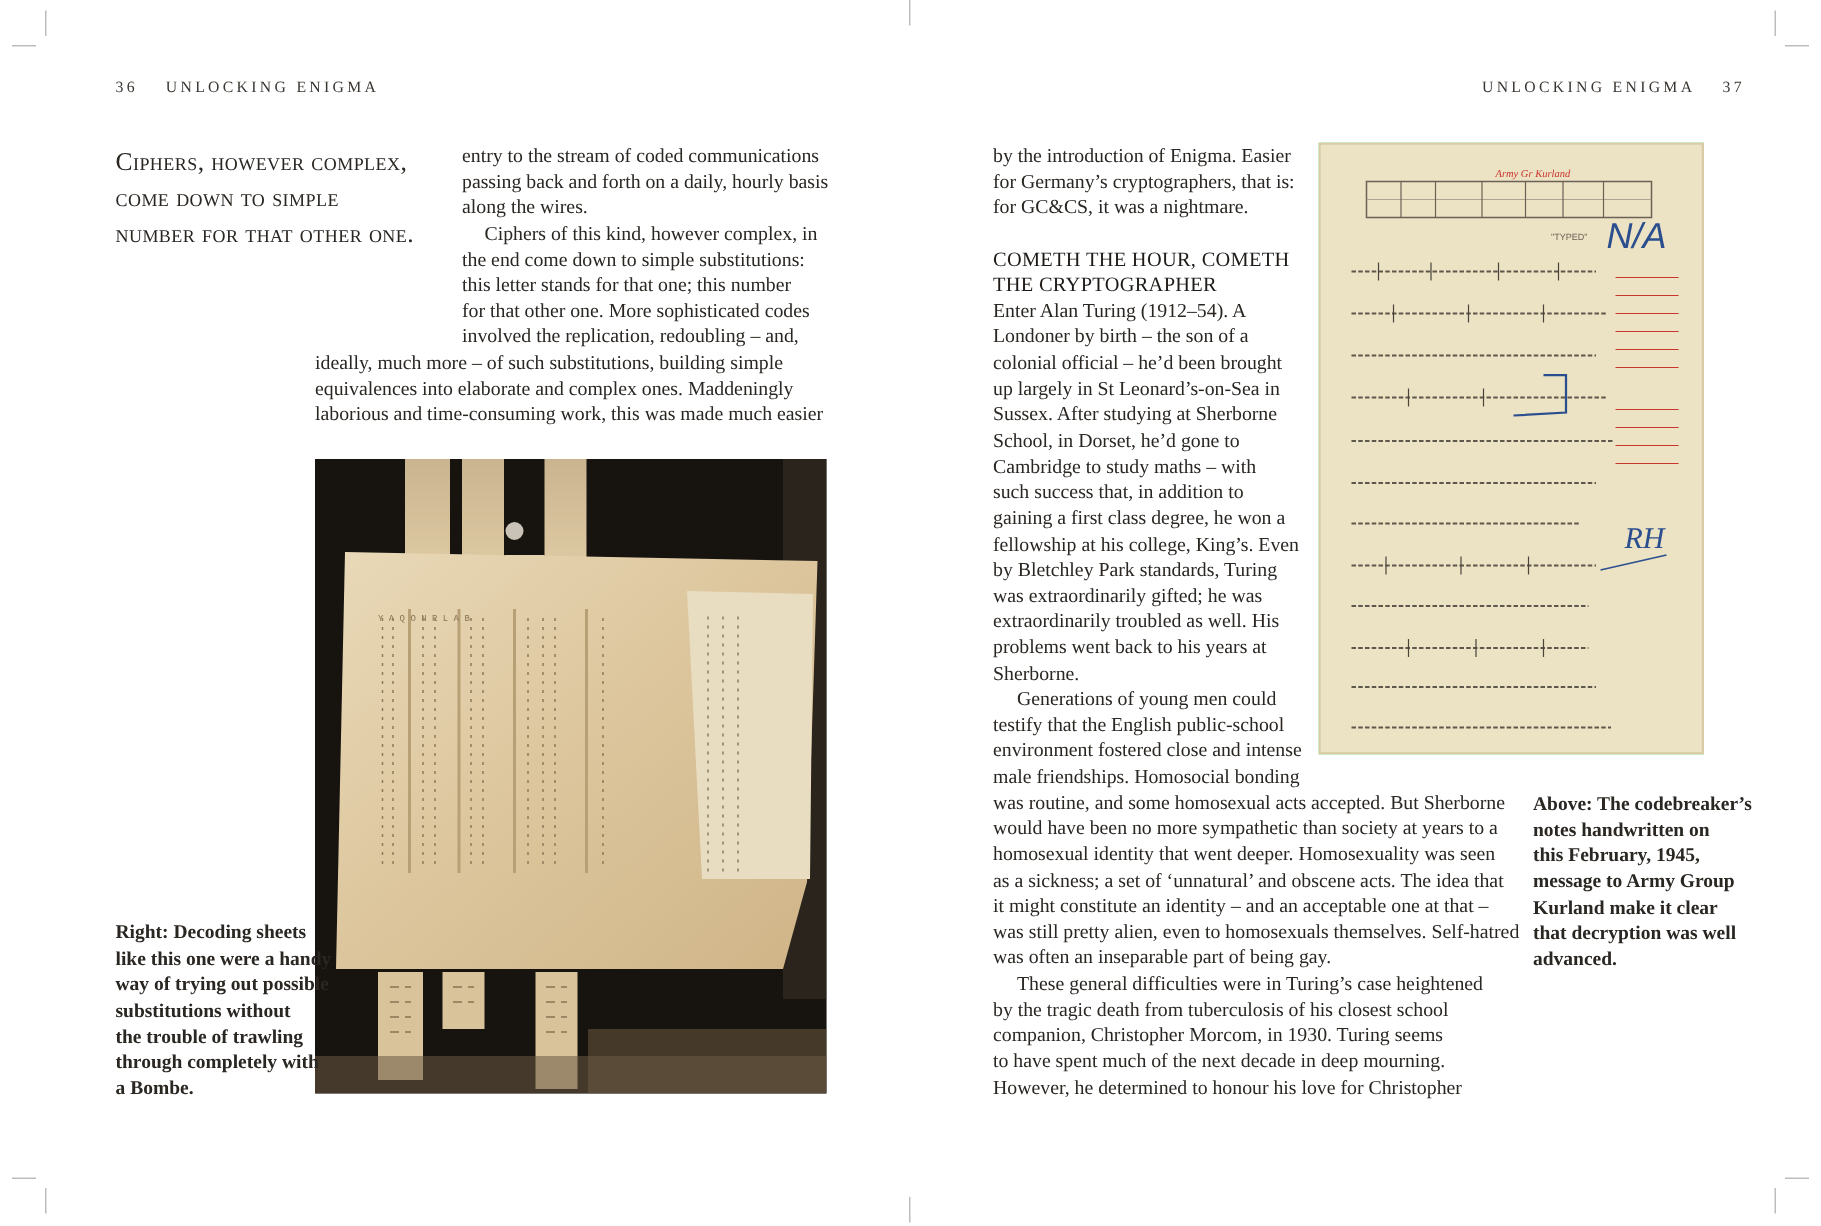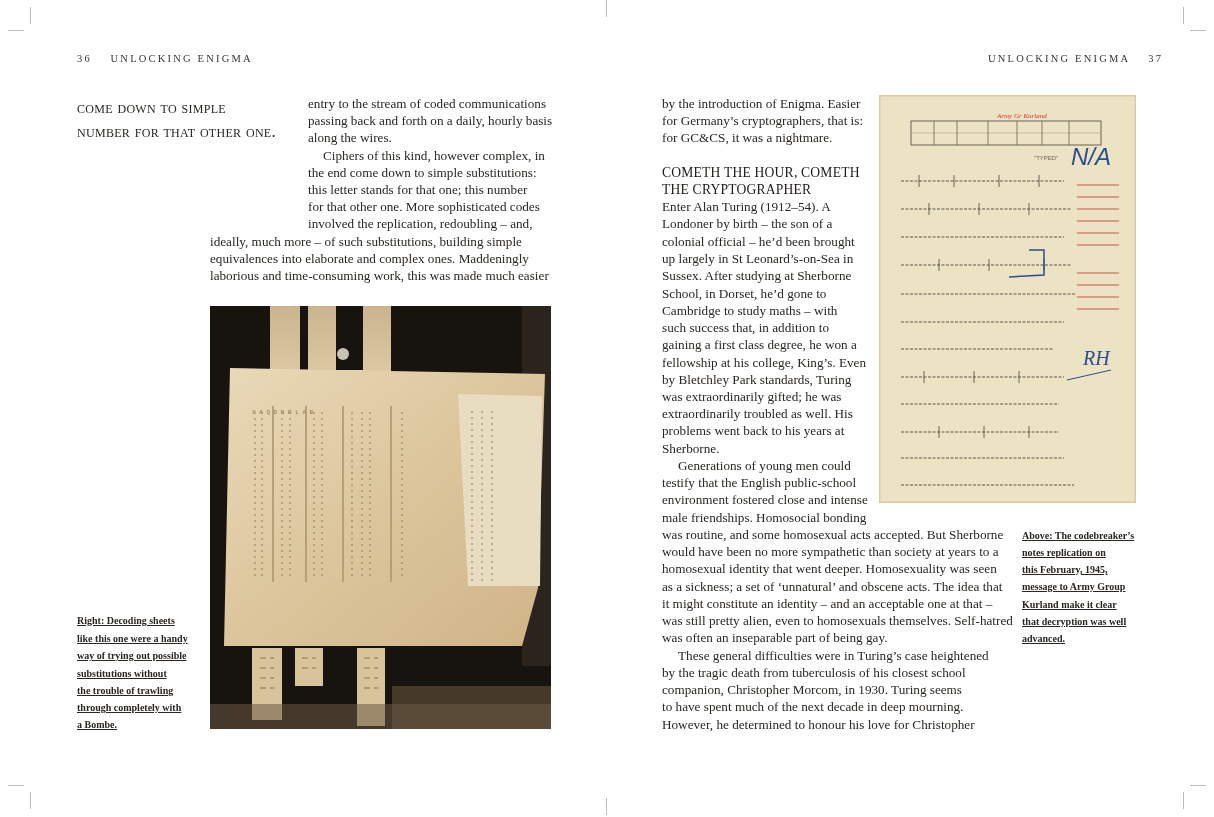--- a/index.html
+++ b/index.html
@@ -5,21 +5,21 @@
   html, body { margin:0; padding:0; background:#ffffff; }
   body { width:1214px; height:817px; position:relative; overflow:hidden;
          font-family:"Liberation Serif","DejaVu Serif",serif; color:#2a2622; }
   .crop { position:absolute; background:#bdbdbd; }
   .running { position:absolute; top:53px; font-size:10.5px; letter-spacing:2.2px; color:#3a3530; white-space:nowrap; }
   .lead { position:absolute; left:77px; top:96px; width:215px; font-variant:small-caps;
           font-size:17px; line-height:24.2px; color:#2a2622; letter-spacing:0.3px; }
   .lead .l { display:block; white-space:nowrap; }
   .line { position:absolute; font-size:13.2px; line-height:17.2px; white-space:nowrap; color:#2a2622; }
   .head { position:absolute; font-size:13.6px; line-height:17.2px; white-space:nowrap; color:#1e1a17; letter-spacing:0.2px; }
-  .caption { position:absolute; font-size:10px; line-height:17.3px; font-weight:bold; color:#2a2622; white-space:nowrap;text-decoration:underline; }
+  .caption { position:absolute; font-size:13px; line-height:17.3px; font-weight:bold; color:#2a2622; white-space:nowrap; }
   .photo-left { position:absolute; left:210px; top:306px; width:341px; height:423px; background:#1a1714; overflow:hidden; }
   .photo-right { position:absolute; left:879px; top:95px; width:257px; height:408px; background:#86efac; overflow:hidden; }
 </style>
 </head>
 <body>
 
 <div class="crop" style="left:30px;top:7px;width:1px;height:17px;"></div>
 <div class="crop" style="left:8px;top:30px;width:16px;height:1px;"></div>
 <div class="crop" style="left:606px;top:0px;width:1px;height:17px;"></div>
 <div class="crop" style="left:1183px;top:7px;width:1px;height:17px;"></div>
@@ -31,20 +31,21 @@
 <div class="crop" style="left:1183px;top:792px;width:1px;height:17px;"></div>
 
 <div>
   <div class="running" style="left:77px;">
     <span>36</span>
     <span style="display:inline-block;width:9px;"></span>
     <span>UNLOCKING ENIGMA</span>
   </div>
 
   <div class="lead">
+    <span class="l">Ciphers, however complex,</span>
     <span class="l">come down to simple</span>
     <span class="l">number for that other one.</span>
   </div>
 
   <div>
     <div class="line" style="left:308px;top:95px;">entry to the stream of coded communications</div>
     <div class="line" style="left:308px;top:112px;">passing back and forth on a daily, hourly basis</div>
     <div class="line" style="left:308px;top:129px;">along the wires.</div>
     <div class="line" style="left:323px;top:147px;">Ciphers of this kind, however complex, in</div>
     <div class="line" style="left:308px;top:164px;">the end come down to simple substitutions:</div>
@@ -256,20 +257,20 @@
       </g>
 
       <path d="M150 155 L165 155 L165 180 L130 182" stroke="#2b4f8e" stroke-width="1.5" fill="none"></path>
       <text x="204" y="270" font-family="Liberation Serif, serif" font-size="20" fill="#2b4f8e" font-style="italic">RH</text>
       <line x1="188" y1="285" x2="232" y2="275" stroke="#2b4f8e" stroke-width="1"></line>
     </svg>
   </div>
 
   <div>
     <div class="caption" style="left:1022px;top:527px;">Above: The codebreaker’s</div>
-    <div class="caption" style="left:1022px;top:544px;">notes replication on</div>
+    <div class="caption" style="left:1022px;top:544px;">notes handwritten on</div>
     <div class="caption" style="left:1022px;top:561px;">this February, 1945,</div>
     <div class="caption" style="left:1022px;top:578px;">message to Army Group</div>
     <div class="caption" style="left:1022px;top:596px;">Kurland make it clear</div>
     <div class="caption" style="left:1022px;top:613px;">that decryption was well</div>
     <div class="caption" style="left:1022px;top:630px;">advanced.</div>
   </div>
 </div>
 
 </body></html>

